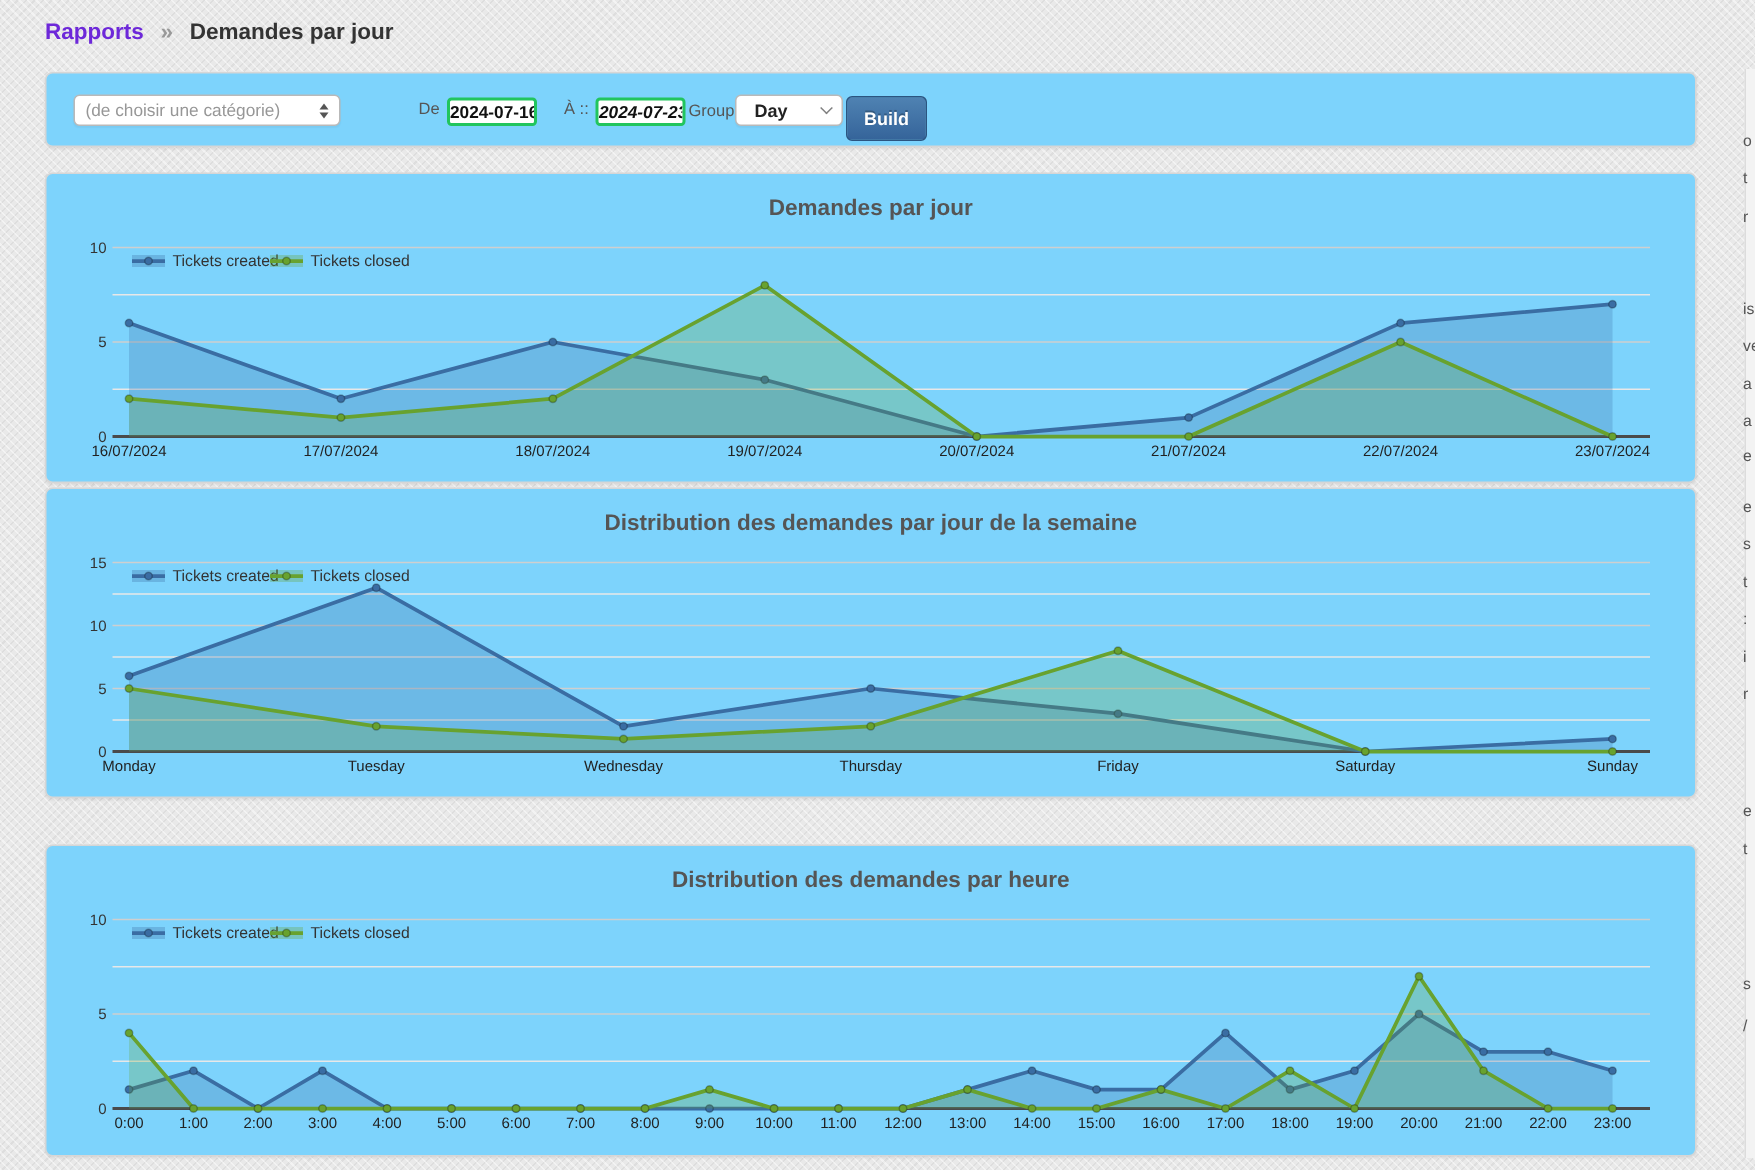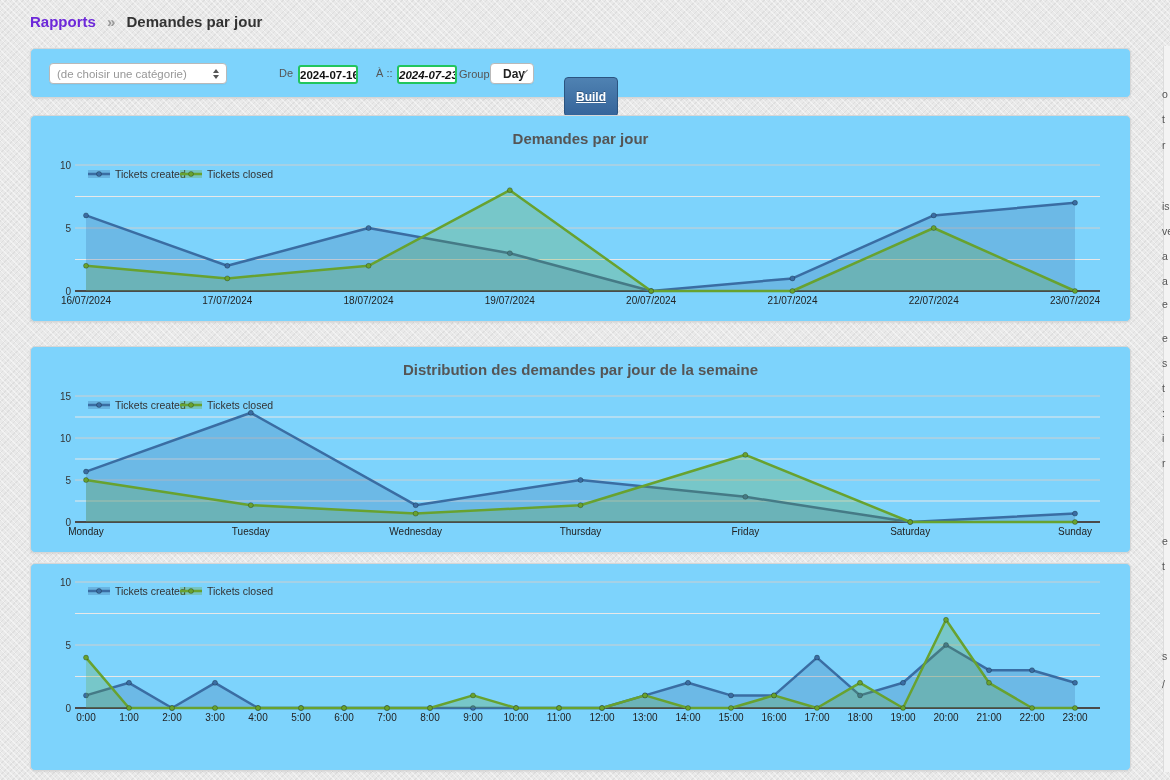--- a/index.html
+++ b/index.html
@@ -43,32 +43,32 @@
 
   .date-input {
     position:absolute; top:16px; height:19px; width:60px;
     border:2px solid #22c55e; border-radius:3px; background:#fff;
     text-align:center; font-size:11.5px; font-weight:700; color:#111;
     font-family:inherit; padding:0;
   }
   .in-from { left:267px; }
   .in-to   { left:366px;font-style:italic; }
 
-  .day-select { left:459px; top:14px; width:44px; height:21px; font-weight:600; color:#222; font-size:12px;padding-left:12px; }
+  .day-select { left:459px; top:14px; width:72px; height:21px; font-weight:600; color:#222; font-size:12px;padding-left:12px; }
   .chev { width:6px; height:6px; border-right:1.5px solid #808080; border-bottom:1.5px solid #808080; transform:rotate(45deg); margin-left:auto; margin-top:-3px; }
 
   .build-btn {
-    position:absolute; left:533px; top:28px; height:40px; padding:0 11px;
+    position:absolute; left:533px; top:15px; height:30px; padding:0 11px;
     background:linear-gradient(#4f82b2,#35649a); border:1px solid #2b5480; border-radius:4px;
     color:#fff; font-weight:700; font-size:12px; font-family:inherit;
-    text-shadow:0 -1px 0 rgba(0,0,0,0.25); cursor:pointer;text-decoration:underline;
+    text-shadow:0 -1px 0 rgba(0,0,0,0.25); cursor:pointer;
   }
 
   .chart-card-0 { top:115px; height:207px; }
-  .chart-card-1 { top:346px; height:207px; }
+  .chart-card-1 { top:325px; height:207px; }
   .chart-card-2 { top:563px; height:208px; }
   .chart-title { padding-top:14px; text-align:center; font-size:15px; font-weight:bold; color:#555; }
   svg.chart { display:block; margin-top:8px; }
   .ylab { font-size:10px; fill:#333; font-family:"Liberation Sans",sans-serif; }
   .xlab { font-size:10px; fill:#222; font-family:"Liberation Sans",sans-serif; }
   .leg  { font-size:10.5px; fill:#333; font-family:"Liberation Sans",sans-serif; }
 
   .edge-strip { position:absolute; left:1163px; top:46px; width:7px; height:726px;
     background:#f3f3f3; border-left:1px solid #dcdcdc; }
   .edge-frag { position:absolute; left:1162px; width:10px; overflow:hidden; font-size:10.5px; color:#555; white-space:nowrap; }
@@ -196,20 +196,21 @@
       <circle cx="68" cy="19" r="2.5" fill="#3a6da3" stroke="rgba(0,0,0,0.25)" stroke-width="1"></circle>
       <text x="84" y="22.5" class="leg">Tickets created</text>
       <rect x="149" y="15" width="22" height="8" fill="#68a22f" fill-opacity="0.3"></rect>
       <line x1="149" x2="171" y1="19" y2="19" stroke="#68a22f" stroke-width="2.5"></line>
       <circle cx="160" cy="19" r="2.5" fill="#68a22f" stroke="rgba(0,0,0,0.25)" stroke-width="1"></circle>
       <text x="176" y="22.5" class="leg">Tickets closed</text>
     </svg>
 </div>
 
 <div class="card chart-card-2">
+  <h2 class="chart-title">Distribution des demandes par heure</h2>
   <svg class="chart" width="1095" height="156">
       <line x1="44" x2="1069" y1="104.5" y2="104.5" stroke="#e8e8e8" stroke-width="1"></line>
       <line x1="44" x2="1069" y1="41.5" y2="41.5" stroke="#e8e8e8" stroke-width="1"></line>
       <text x="40" y="139.5" text-anchor="end" class="ylab">0</text>
       <line x1="44" x2="1069" y1="73" y2="73" stroke="#cfcfcf" stroke-width="1"></line>
       <text x="40" y="76.5" text-anchor="end" class="ylab">5</text>
       <line x1="44" x2="1069" y1="10" y2="10" stroke="#cfcfcf" stroke-width="1"></line>
       <text x="40" y="13.5" text-anchor="end" class="ylab">10</text>
       <line x1="44" x2="1069" y1="136" y2="136" stroke="#4a4a4a" stroke-width="2"></line>
       <polygon points="55,136 55,123.4 98,110.8 141,136 184,110.8 227,136 270,136 313,136 356,136 399,136 442,136 485,136 528,136 571,136 614,123.4 657,110.8 700,123.4 743,123.4 786,85.6 829,123.4 872,110.8 915,73 958,98.2 1001,98.2 1044,110.8 1044,136" fill="#3a6da3" fill-opacity="0.25"></polygon>

